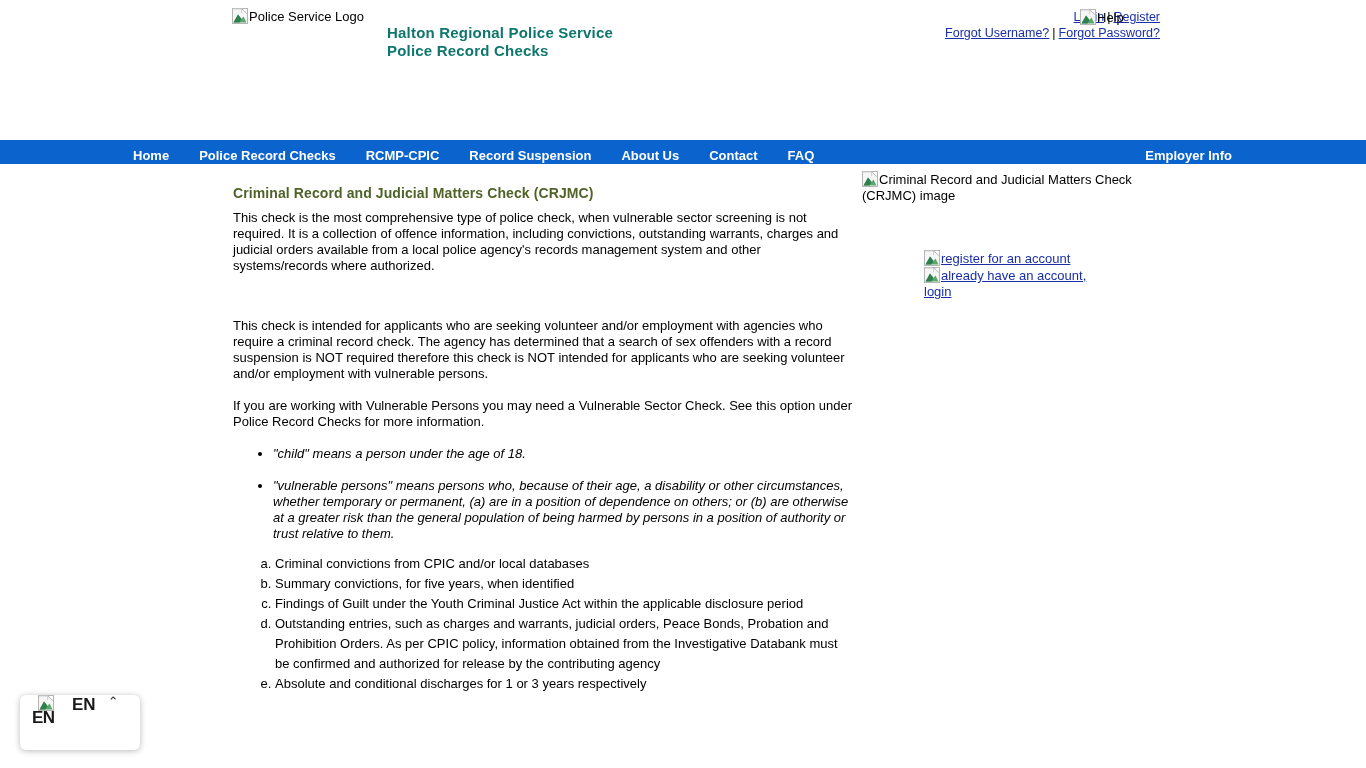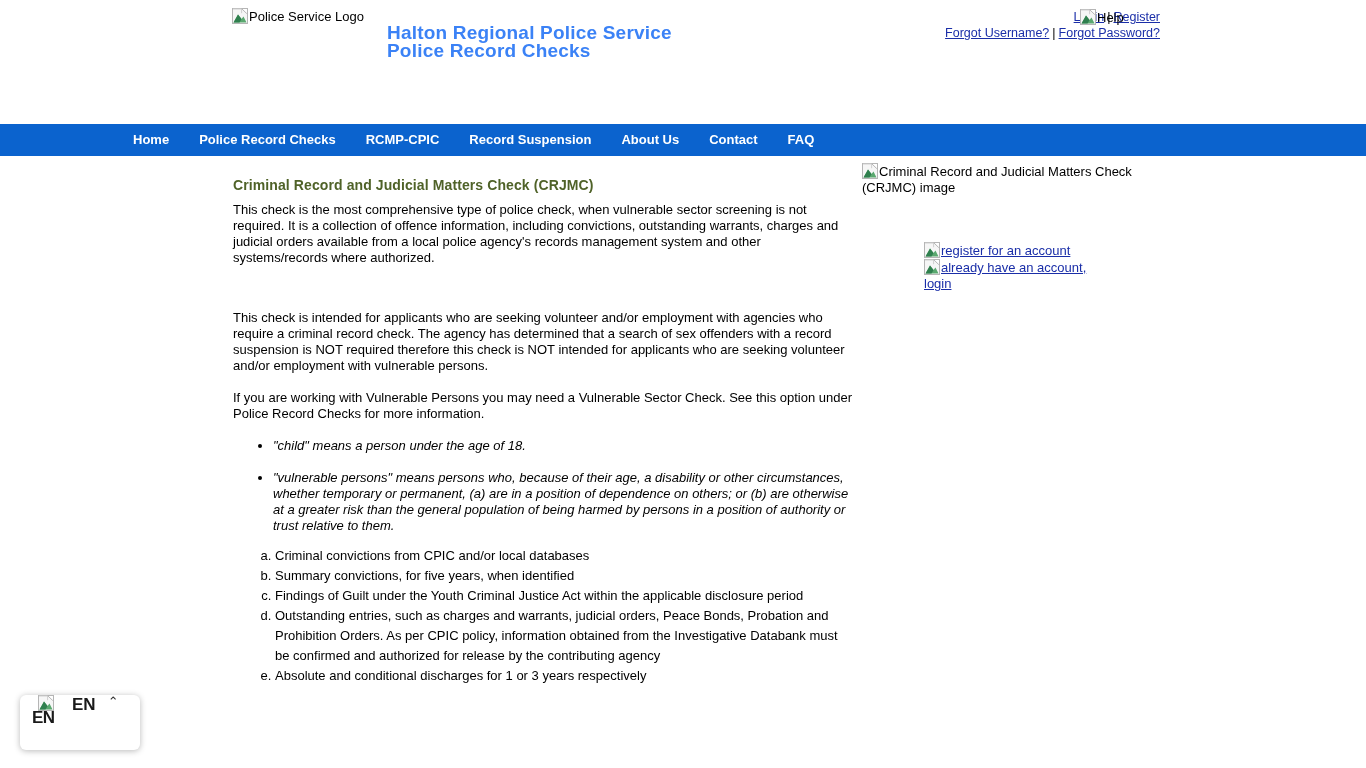--- a/index.html
+++ b/index.html
@@ -35,37 +35,37 @@
     display: inline;
     font-family: "Liberation Sans", sans-serif;
     font-size: 13px;
     color: #000;
     line-height: 16px;
   }
 
   
   .header {
     position: relative;
-    height: 124px;
+    height: 140px;
     background: #ffffff;
   }
   .logo-block {
     position: absolute;
     left: 232px;
     top: 8px;
     white-space: nowrap;
   }
   .org-title {
     position: absolute;
     left: 387px;
     top: 24px;
     font-weight: bold;
-    font-size: 19px;
+    font-size: 15px;
     line-height: 18px;
-    color: #3b82f6;
+    color: #0f766e;
     letter-spacing: 0.2px;
   }
   .org-title div { white-space: nowrap; }
 
   .account-links {
     position: absolute;
     right: 206px;
     top: 9px;
     text-align: right;
     font-size: 12.5px;
@@ -84,21 +84,21 @@
   .help-block {
     position: absolute;
     left: 1080px;
     top: 9px;
     white-space: nowrap;
     font-size: 13px;
   }
 
   
   .navbar {
-    height: 32px;
+    height: 24px;
     background: #0b63ce;
     position: relative;
     width: 100%;
   }
   .nav-inner {
     position: relative;
     height: 32px;
     display: flex;
     align-items: center;
     padding-left: 133px;
@@ -296,20 +296,23 @@
 
 <div class="navbar">
   <div class="nav-inner">
     <a href="#" class="nav-item">Home</a>
     <a href="#" class="nav-item">Police Record Checks</a>
     <a href="#" class="nav-item">RCMP-CPIC</a>
     <a href="#" class="nav-item">Record Suspension</a>
     <a href="#" class="nav-item">About Us</a>
     <a href="#" class="nav-item">Contact</a>
     <a href="#" class="nav-item">FAQ</a>
+    <div class="nav-right">
+      <a href="#" class="nav-item">Employer Info</a>
+    </div>
   </div>
 </div>
 
 <div class="content">
 
   <div class="main-col">
 
     <h1 class="page-title">Criminal Record and Judicial Matters Check (CRJMC)</h1>
 
     <p class="body-text">This check is the most comprehensive type of police check, when vulnerable sector screening is not required. It is a collection of offence information, including convictions, outstanding warrants, charges and judicial orders available from a local police agency's records management system and other systems/records where authorized.</p>

